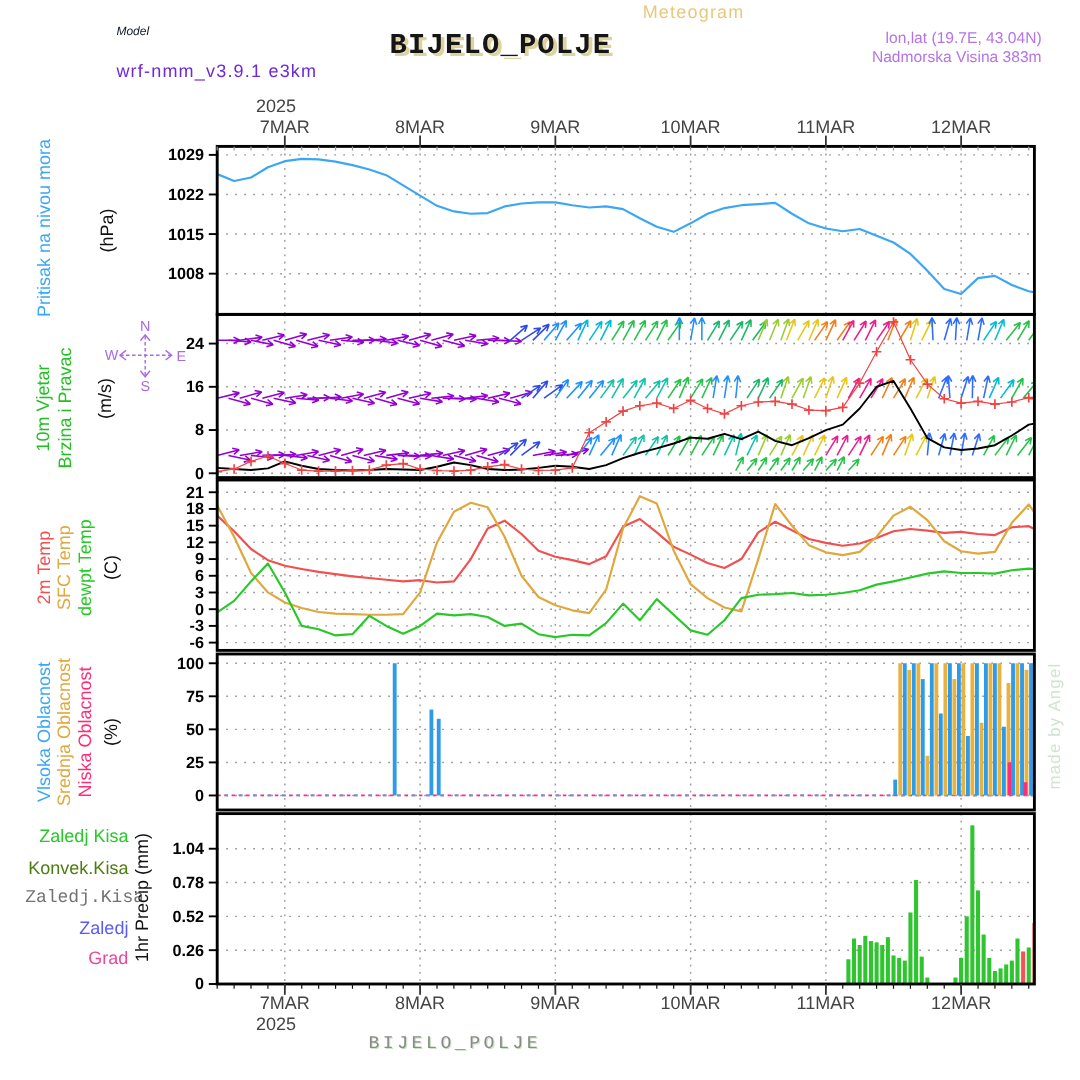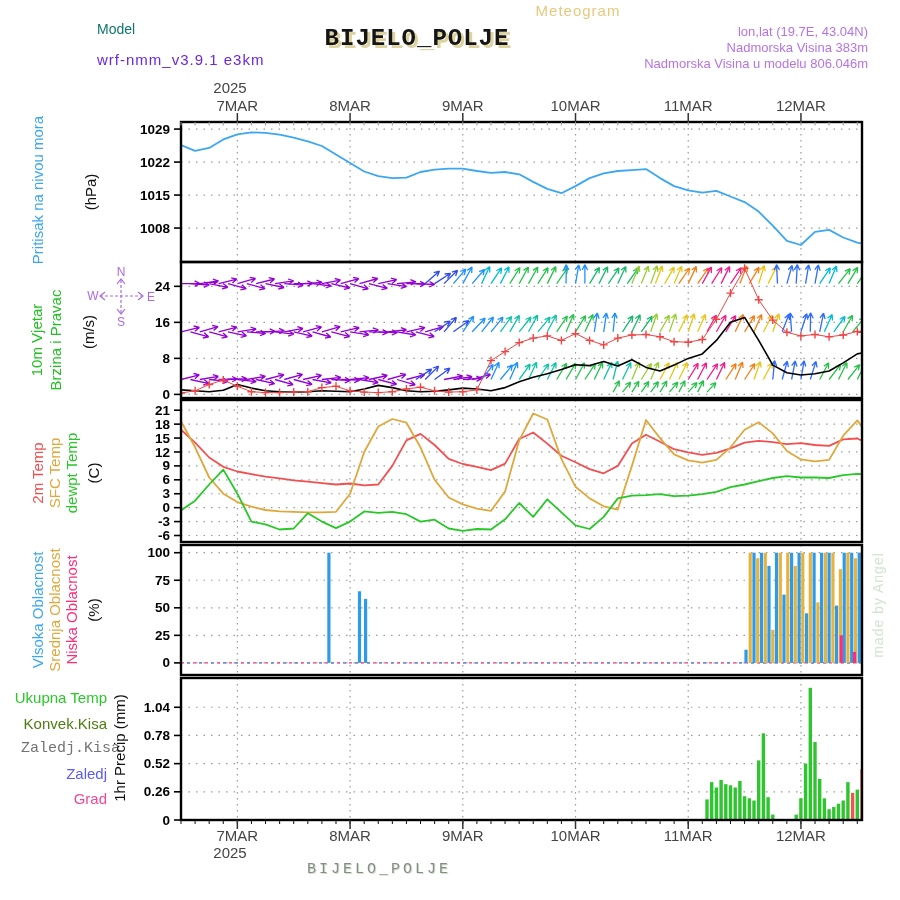--- a/index.html
+++ b/index.html
@@ -1,20 +1,20 @@
 <!DOCTYPE html>
 <html><head>
 <meta charset="utf-8">
 <style>
   html,body{margin:0;padding:0;background:#fff;width:900px;height:900px;overflow:hidden;}
   #page{position:relative;width:900px;height:900px;background:#fff;font-family:"Liberation Sans",sans-serif;}
   .abs{position:absolute;white-space:nowrap;}
   .vlabel{position:absolute;white-space:nowrap;transform:translate(-50%,-50%) rotate(-90deg);}
   #meteogram-title{left:578px;top:2px;transform:translateX(-50%);font-size:15px;letter-spacing:1px;color:#e9c87c;}
-  #model-label{left:97px;top:21px;font-size:14px;color:#0f766e;}
+  #model-label{left:97px;top:21px;font-size:10px;color:#0f172a;font-style:italic;}
   #model-name{left:97px;top:51px;font-size:15px;letter-spacing:1px;color:#6d28d9;}
   #station-title{left:417px;top:25px;transform:translateX(-50%);font-family:"Liberation Mono",monospace;font-weight:bold;font-size:24px;letter-spacing:1px;color:#151515;text-shadow:3px 3px 0 #ddd3a0;}
   .hdr-right{right:32px;font-size:13px;color:#b573e8;}
   .axlabel{font-size:15px;}
   .unit{color:#111;}
   #precip-legend div{position:absolute;width:102px;text-align:right;font-size:15px;}
   #footer-name{left:307px;top:861px;font-family:"Liberation Mono",monospace;font-size:15px;letter-spacing:3px;color:#8a8a8a;text-shadow:1px 1px 0 #cde3c8;}
   #watermark{left:878px;top:605px;font-size:14px;letter-spacing:1px;color:#d0e4d0;}
   svg{position:absolute;left:0;top:0;}
 </style>
@@ -22,41 +22,40 @@
 <body>
 
 <div id="page">
 
   <div class="abs" id="meteogram-title">Meteogram</div>
   <div class="abs" id="model-label">Model</div>
   <div class="abs" id="model-name">wrf-nmm_v3.9.1 e3km</div>
   <div class="abs" id="station-title">BIJELO_POLJE</div>
   <div class="abs hdr-right" style="top:24px;">lon,lat (19.7E, 43.04N)</div>
   <div class="abs hdr-right" style="top:40px;">Nadmorska Visina 383m</div>
-  <div class="abs hdr-right" style="top:56px;">Nadmorska Visina u modelu 806.046m</div>
 
   <div class="vlabel axlabel" style="left: 37px; top: 190px; color: rgb(59, 167, 242);">Pritisak na nivou mora</div>
   <div class="vlabel axlabel unit" style="left:90px;top:192px;">(hPa)</div>
 
   <div class="vlabel axlabel" style="left: 36px; top: 340px; color: rgb(34, 193, 34);">10m Vjetar</div>
   <div class="vlabel axlabel" style="left: 55px; top: 340px; color: rgb(34, 193, 34);">Brzina i Pravac</div>
   <div class="vlabel axlabel unit" style="left:88px;top:332px;">(m/s)</div>
 
   <div class="vlabel axlabel" style="left: 37px; top: 473px; color: rgb(242, 80, 80);">2m Temp</div>
   <div class="vlabel axlabel" style="left: 54px; top: 473px; color: rgb(224, 168, 60);">SFC Temp</div>
   <div class="vlabel axlabel" style="left: 71px; top: 473px; color: rgb(40, 200, 40);">dewpt Temp</div>
   <div class="vlabel axlabel unit" style="left:93px;top:473px;">(C)</div>
 
   <div class="vlabel axlabel" style="left: 37px; top: 610px; color: rgb(59, 167, 242);">Vlsoka Oblacnost</div>
   <div class="vlabel axlabel" style="left: 54px; top: 610px; color: rgb(224, 168, 60);">Srednja Oblacnost</div>
   <div class="vlabel axlabel" style="left: 71px; top: 610px; color: rgb(255, 45, 120);">Niska Oblacnost</div>
   <div class="vlabel axlabel unit" style="left:93px;top:610px;">(%)</div>
 
   <div id="precip-legend">
-    <div style="left: 5px; top: 689px; color: rgb(40, 200, 40);">Ukupna Temp</div>
+    <div style="left: 5px; top: 689px; color: rgb(40, 200, 40);">Zaledj Kisa</div>
     <div style="left: 5px; top: 715px; color: #4d7c0f;">Konvek.Kisa</div>
     <div style="left: 18px; top: 740px; color: #737373; font-family: Liberation Mono, monospace;">Zaledj.Kisa</div>
     <div style="left: 5px; top: 765px; color: rgb(90, 90, 245);">Zaledj</div>
     <div style="left: 5px; top: 790px; color: #ec4899;">Grad</div>
   </div>
   <div class="vlabel unit" style="left:119px;top:748px;font-size:15px;">1hr Precip (mm)</div>
 
   <svg id="chart" width="900" height="900">
       <line x1="237.35862068965517" y1="122" x2="237.35862068965517" y2="262" stroke="#9a9a9a" stroke-width="1.2" stroke-dasharray="1.5 4.5"></line>
       <line x1="350.07586206896553" y1="122" x2="350.07586206896553" y2="262" stroke="#9a9a9a" stroke-width="1.2" stroke-dasharray="1.5 4.5"></line>

